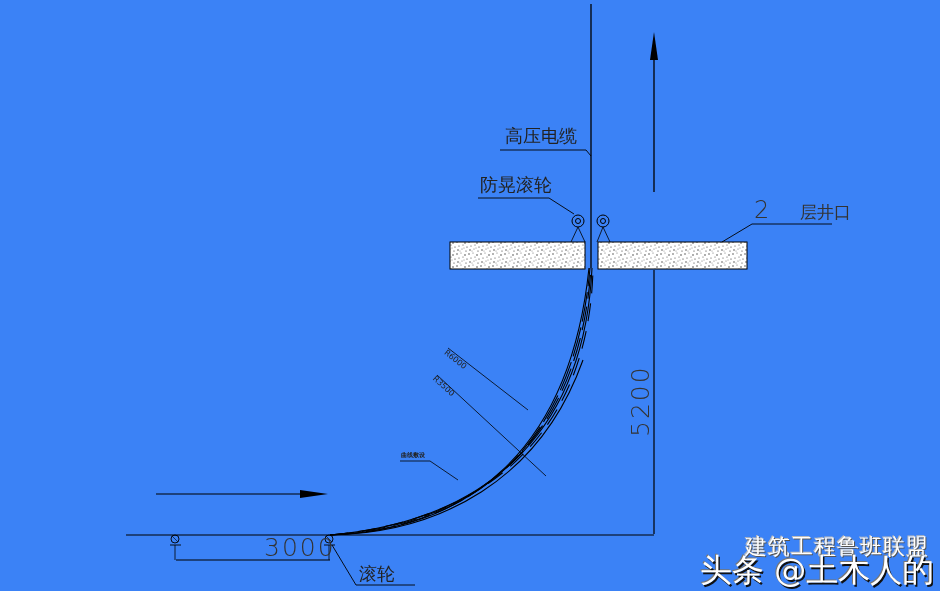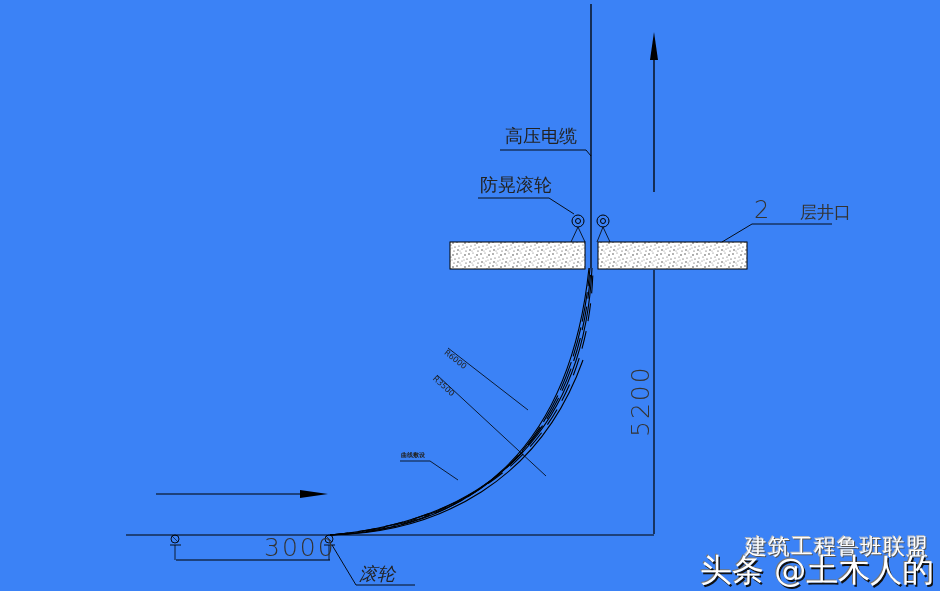--- a/index.html
+++ b/index.html
@@ -96,21 +96,21 @@
 
     <line x1="176" y1="560" x2="330" y2="560" stroke="#000" stroke-width="1"></line>
 
     <polyline points="332,545 356,585 415,585" fill="none" stroke="#000" stroke-width="0.9"></polyline>
   </svg>
 
   <div class="lbl" style="left:505px;top:124px;font-size:18px;">高压电缆</div>
   <div class="lbl" style="left:480px;top:173px;font-size:18px;">防晃滚轮</div>
   <div class="lbl cad" style="left:754px;top:196px;font-size:24px;">2</div>
   <div class="lbl cad" style="left:800px;top:201px;font-size:17px;">层井口</div>
-  <div class="lbl" style="left:359px;top:562px;font-size:18px;font-style:italic;">滚轮</div>
+  <div class="lbl" style="left:359px;top:562px;font-size:18px;">滚轮</div>
   <div class="lbl" style="left:401px;top:451px;font-size:6px;font-weight:bold;">曲线敷设</div>
   <div class="lbl" style="left:448px;top:348px;font-size:8px;transform:rotate(38deg);transform-origin:0 0;">R6000</div>
   <div class="lbl" style="left:437px;top:374px;font-size:8px;transform:rotate(42deg);transform-origin:0 0;">R3500</div>
   <div class="lbl cad" style="left:218px;top:533px;font-size:25px;letter-spacing:2px;margin-left:46px;">3000</div>
   <div class="lbl cad" style="left:626px;top:437px;font-size:25px;letter-spacing:2px;transform:rotate(-90deg);transform-origin:0 0;">5200</div>
 
   <div class="wm1">建筑工程鲁班联盟</div>
   <div class="wm2">头条 @土木人的小屋</div>
 </div>
 

